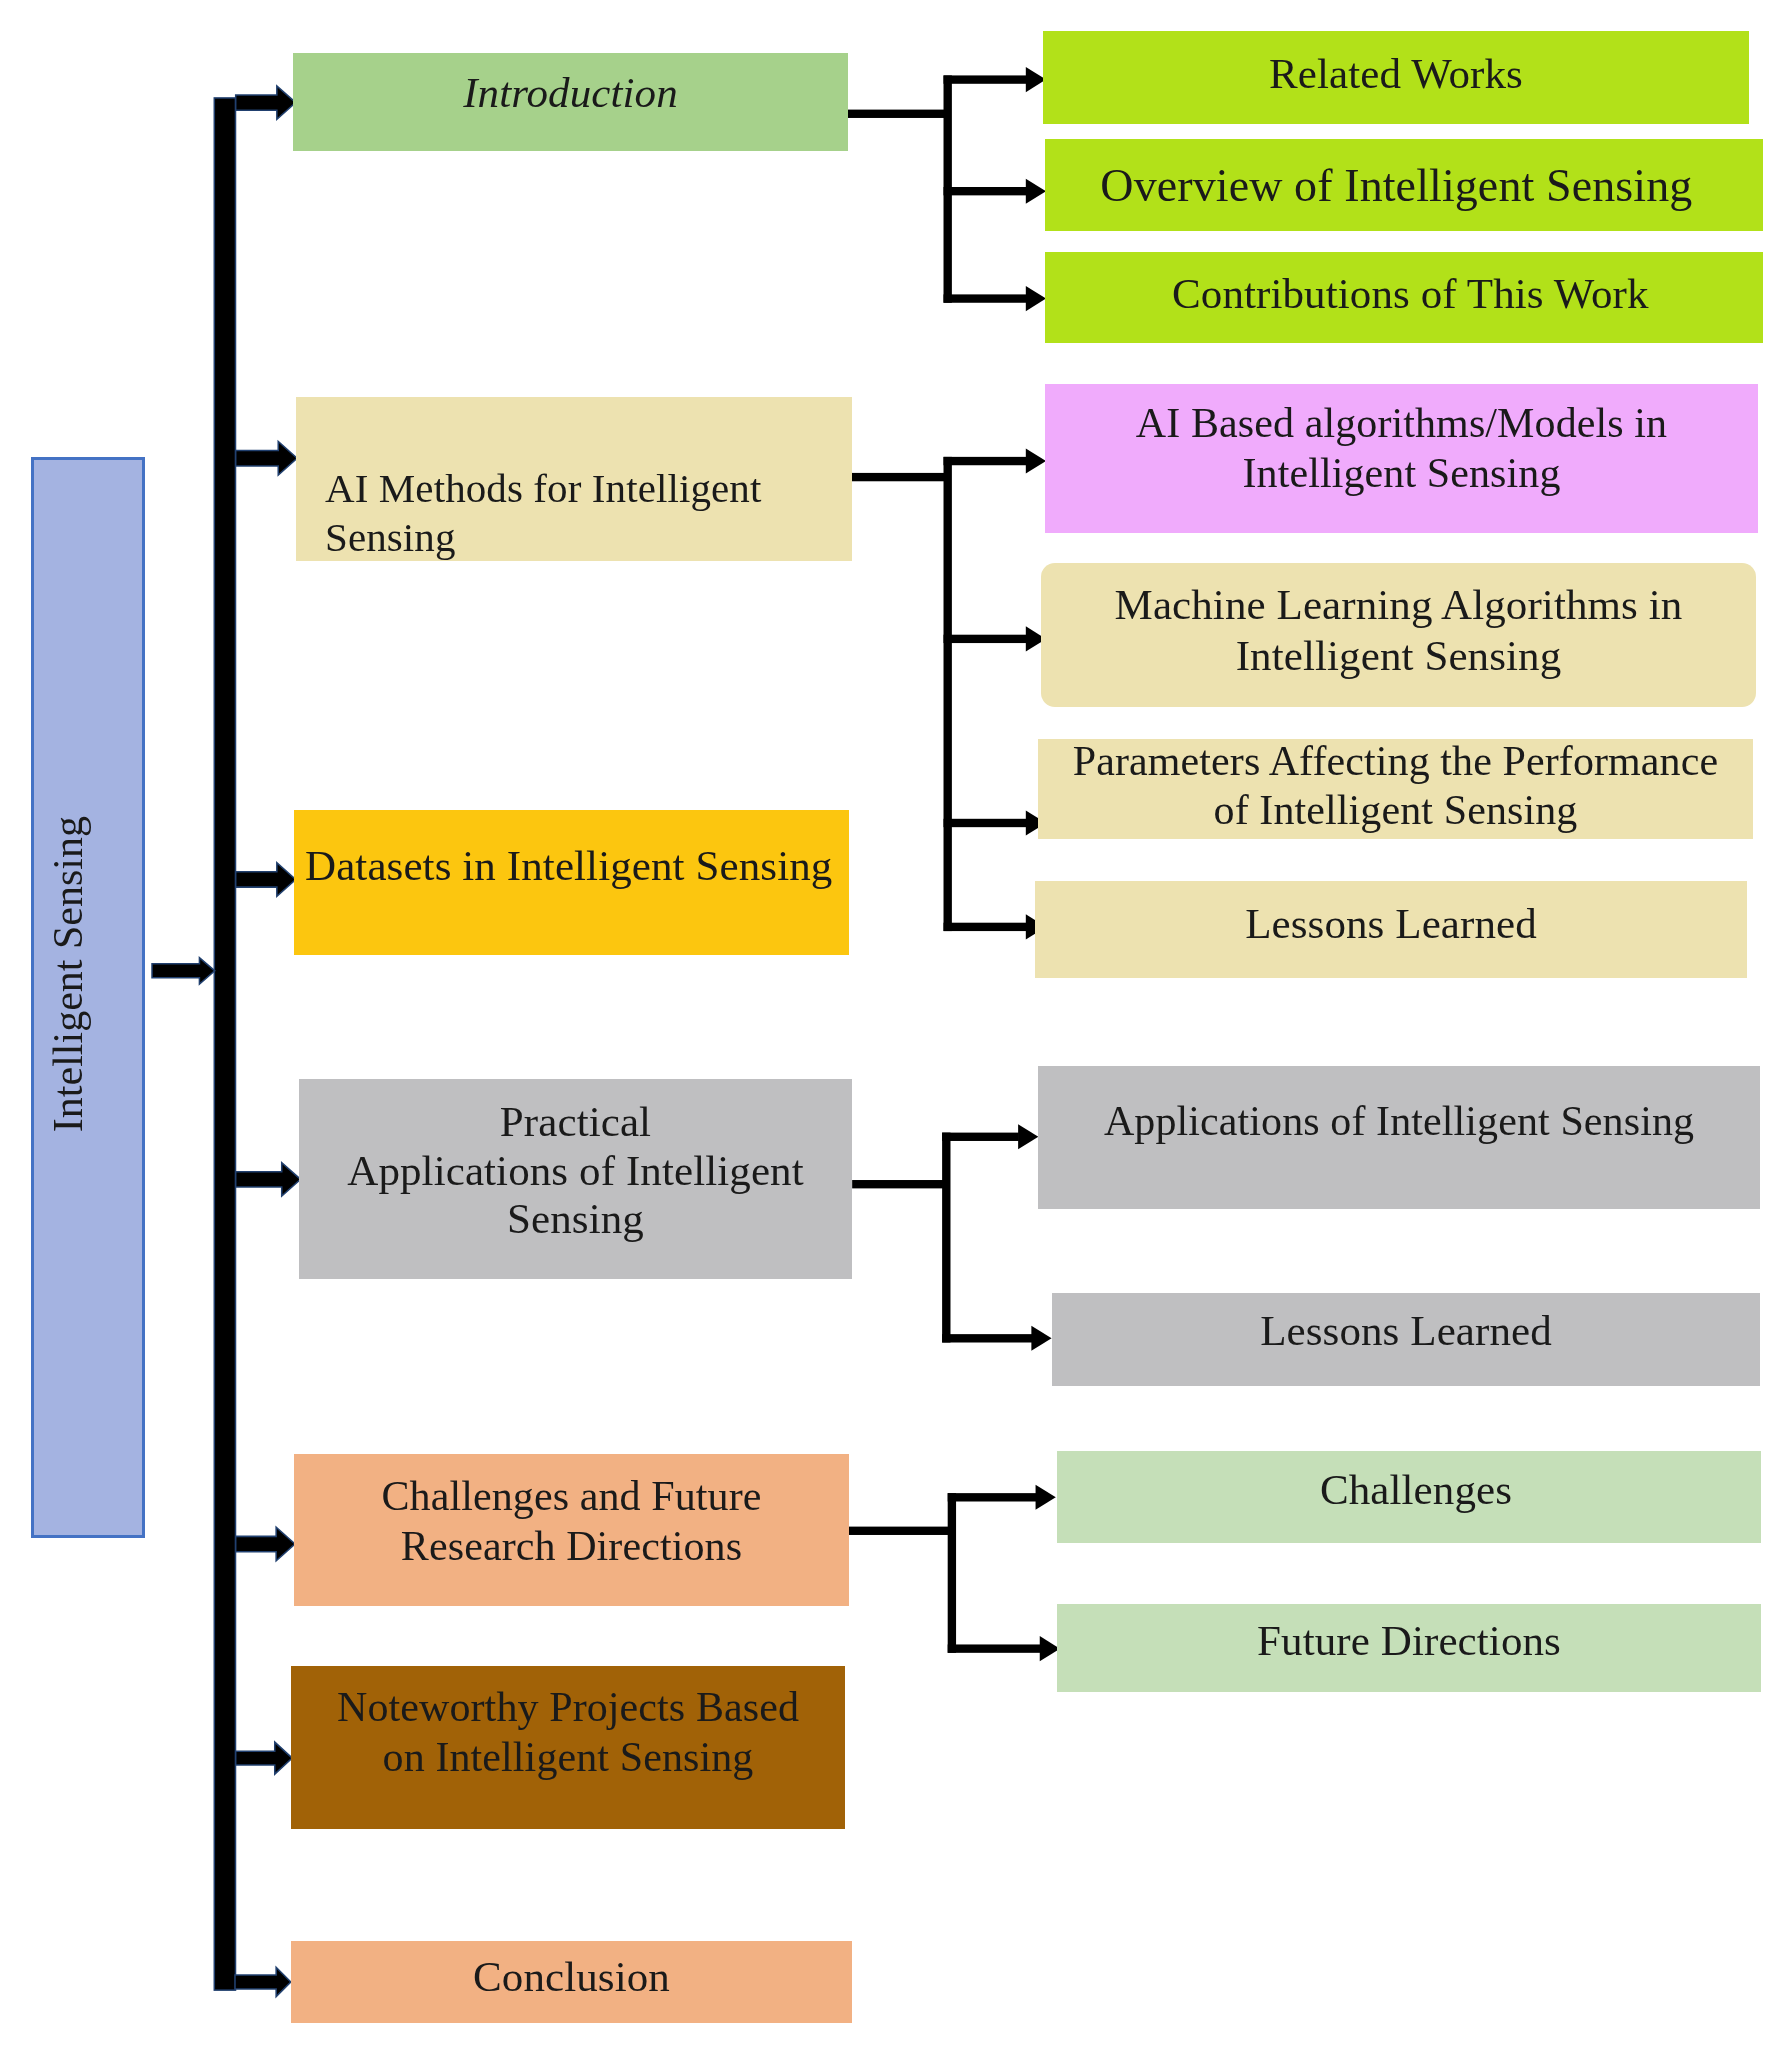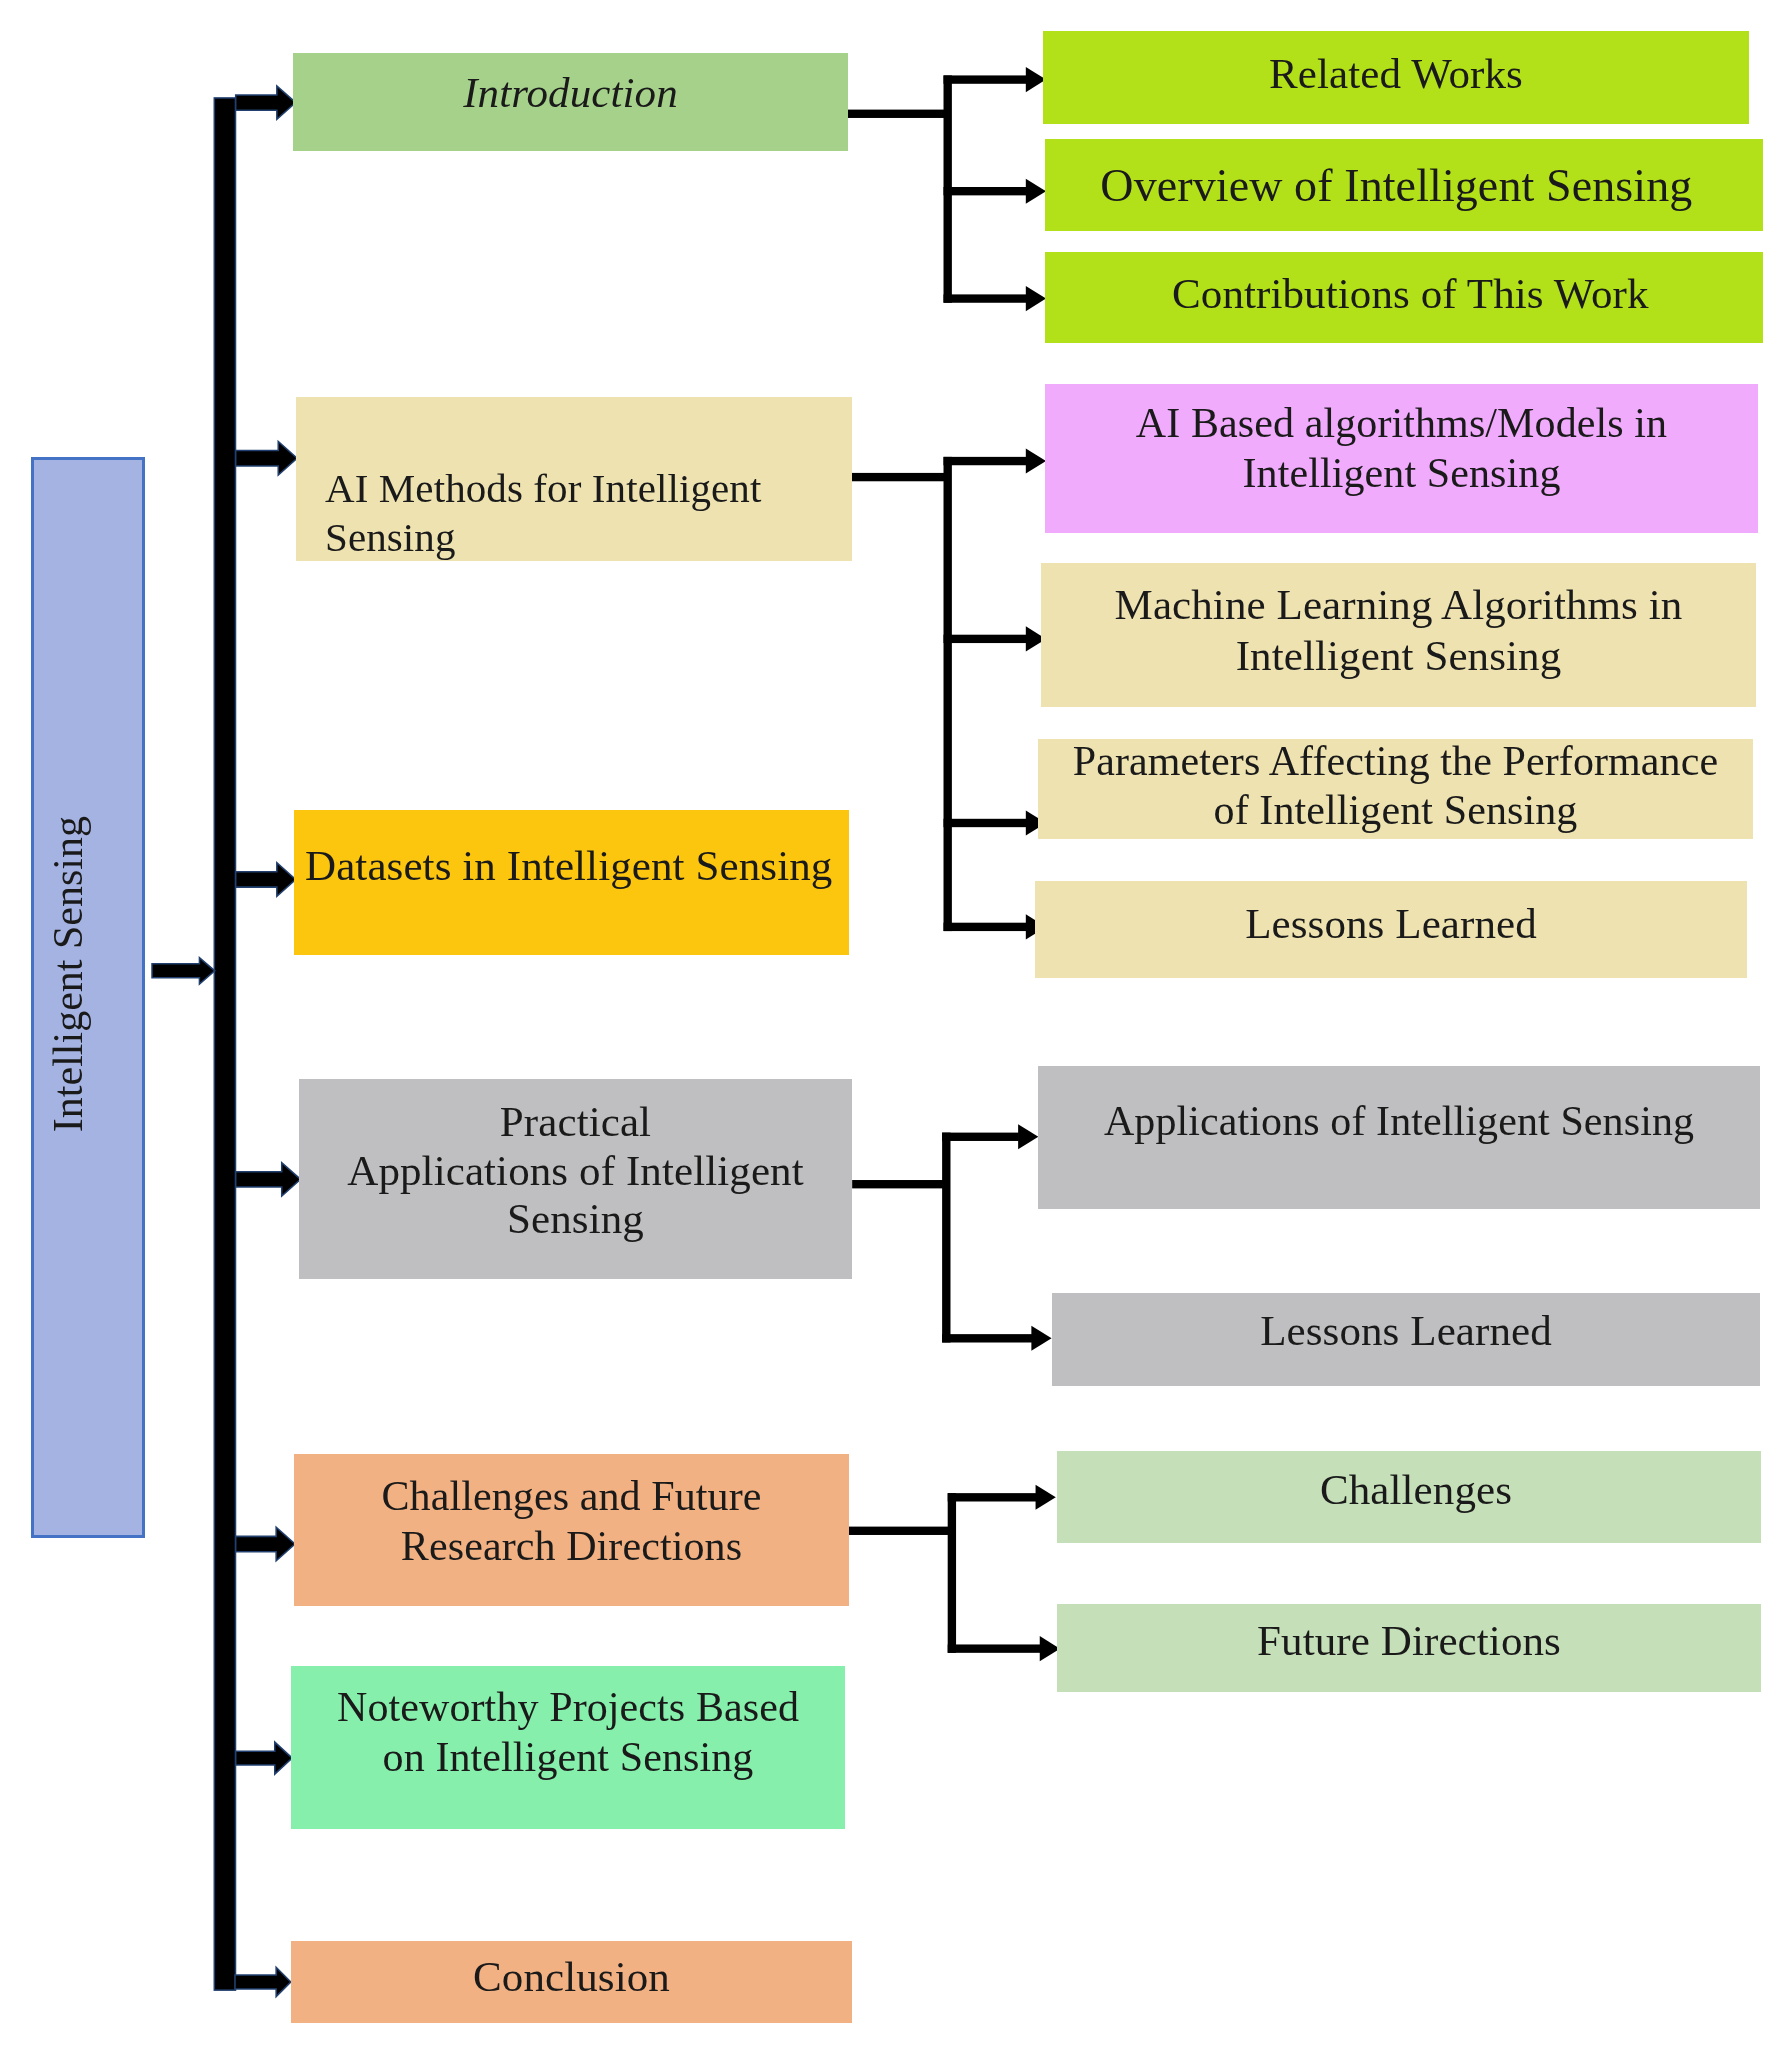--- a/index.html
+++ b/index.html
@@ -94,41 +94,41 @@
 
 <div class="box" style="left:299px;top:1079px;width:553px;height:200px;background:#bfbfc1;padding-bottom:16.7px;line-height:1.12;">
   <span>Practical
 Applications of Intelligent
 Sensing</span></div>
 
 <div class="box" style="left:294px;top:1454px;width:555px;height:152px;background:#f2b183;padding-bottom:16.7px;font-size:42px;">
   <span>Challenges and Future
 Research Directions</span></div>
 
-<div class="box" style="left:291px;top:1666px;width:554px;height:163px;background:#86efac;padding-bottom:29px;font-size:42px;">
+<div class="box" style="left:291px;top:1666px;width:554px;height:163px;background:#a16207;padding-bottom:29px;font-size:42px;">
   <span>Noteworthy Projects Based
 on Intelligent Sensing</span></div>
 
 <div class="box" style="left:291px;top:1941px;width:561px;height:82px;background:#f2b183;padding-bottom:8.4px;">
   <span>Conclusion</span></div>
 
 <div class="box" style="left:1043px;top:31px;width:706px;height:93px;background:#b2e119;padding-bottom:7px;">
   <span>Related Works</span></div>
 
 <div class="box" style="left:1045px;top:139px;width:718px;height:92px;background:#b2e119;padding-top:1.4px;padding-right:15.3px;font-size:46px;">
   <span>Overview of  Intelligent Sensing</span></div>
 
 <div class="box" style="left:1045px;top:252px;width:718px;height:91px;background:#b2e119;padding-bottom:7px;padding-left:12.6px;font-size:43px;">
   <span>Contributions of This Work</span></div>
 
 <div class="box" style="left:1045px;top:384px;width:713px;height:149px;background:#f0abfc;padding-bottom:19.5px;font-size:42px;">
   <span>AI Based algorithms/Models in
 Intelligent Sensing</span></div>
 
-<div class="box" style="left:1041px;top:563px;width:715px;height:144px;background:#ede2b0;padding-bottom:8.4px;font-size:43px;">
+<div class="box" style="left:1041px;top:563px;width:715px;height:144px;background:#ede2b0;padding-bottom:8.4px;font-size:43px;border-radius:14px;">
   <span>Machine Learning Algorithms in
 Intelligent Sensing</span></div>
 
 <div class="box" style="left:1038px;top:739px;width:715px;height:100px;background:#ede2b0;padding-bottom:5.6px;font-size:42px;">
   <span>Parameters Affecting the Performance
 of Intelligent  Sensing</span></div>
 
 <div class="box" style="left:1035px;top:881px;width:712px;height:97px;background:#ede2b0;padding-bottom:11px;">
   <span>Lessons Learned</span></div>
 

